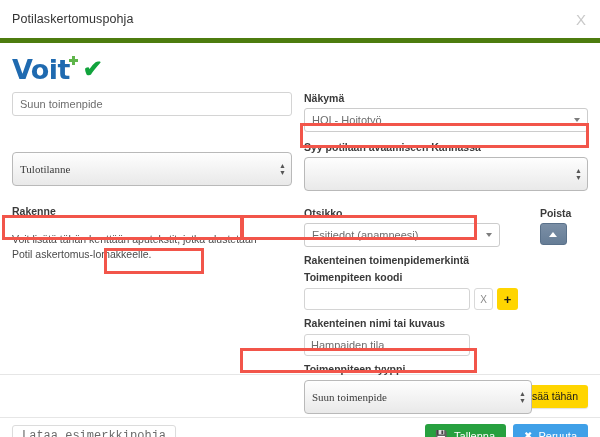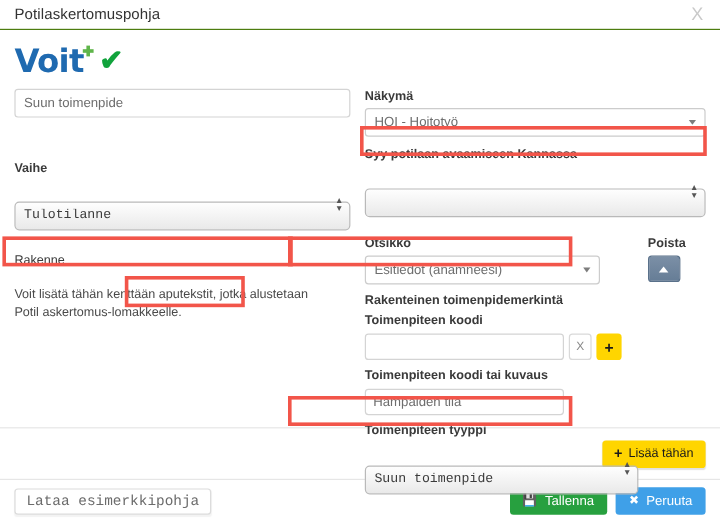--- a/index.html
+++ b/index.html
@@ -12,22 +12,22 @@
     background: #ffffff;
     font-family: "Liberation Sans", sans-serif;
     font-size: 11px;
     color: #333333;
     overflow: hidden;
     position: relative;
   }
 
   
   .titlebar {
-    height: 25px;
-    border-bottom: 1px solid #4d7c0f;
+    height: 43px;
+    border-bottom: 5px solid #4d7c0f;
     display: flex;
     align-items: center;
     padding: 0 12px;
     box-sizing: border-box;
     background: #ffffff;
   }
   .titlebar-title {
     font-size: 12.5px;
     color: #333333;
     letter-spacing: .1px;
@@ -113,34 +113,33 @@
     padding: 0 7px;
     font-size: 11px;
     color: #6d6d6d;
     font-family: "Liberation Sans", sans-serif;
     outline: none;
   }
 
   
   .sel {
     width: 100%;
-    height: 24px;
+    height: 34px;
     box-sizing: border-box;
     border: 1px solid #b9b9b9;
     border-radius: 4px;
     background: linear-gradient(#fefefe, #e9e9e9);
     padding: 0 18px 0 7px;
     font-size: 11px;
     color: #3b3b3b;
-    font-family: Liberation Mono, monospace;
+    font-family: Liberation Serif, serif;
     -webkit-appearance: none;
     appearance: none;
     outline: none;
     position: relative;
-    margin-top: 18px;
   }
   .sel-wrap { position: relative; }
   .sel-stepper {
     position: absolute;
     right: 6px;
     top: 50%;
     transform: translateY(-50%);
     font-size: 7px;
     line-height: 7px;
     color: #555;
@@ -188,21 +187,21 @@
 
   
   .rakenne-row {
     display: flex;
     align-items: center;
     margin-top: 13px;
     height: 24px;
   }
   .rakenne-label {
     font-size: 10.5px;
-    font-weight: normal;
+    font-weight: bold;
     color: #3a3a3a;
     width: 106px;
   }
   .rakenne-sel-wrap { width: 88px; position: relative; }
   .help-text {
     margin-top: 9px;
     font-size: 10.5px;
     color: #4a4a4a;
     line-height: 15px;
     width: 250px;
@@ -383,21 +382,20 @@
   </div>
 
   <div class="cols">
 
     <div class="col-left">
 
       <input class="txt-input" type="text" value="Suun toimenpide" style="">
 
       <div style="height:36px"></div>
 
-      <label class="field-label">Vaihe</label>
       <div class="sel-wrap">
         <select class="sel">
           <option>Tulotilanne</option>
         </select>
         <div class="sel-stepper">
             <span>▲</span>
             <span>▼</span>
           </div>
       </div>
 
@@ -453,21 +451,21 @@
 
       <div class="subhead">Rakenteinen toimenpidemerkintä</div>
 
       <div class="subhead" style="margin-top:2px">Toimenpiteen koodi</div>
       <div class="code-row">
         <input class="code-input" type="text" value="" style="">
         <div class="btn-x">X</div>
         <div class="btn-plus">+</div>
       </div>
 
-      <div class="subhead">Toimenpiteen koodi tai kuvaus</div>
+      <div class="subhead">Rakenteinen nimi tai kuvaus</div>
       <input class="sm-input" type="text" value="Hampaiden tila" style="">
 
       <div class="subhead">Toimenpiteen tyyppi</div>
       <div class="tyyppi-wrap">
         <select class="sel">
           <option>Suun toimenpide</option>
         </select>
         <div class="sel-stepper">
             <span>▲</span>
             <span>▼</span>

